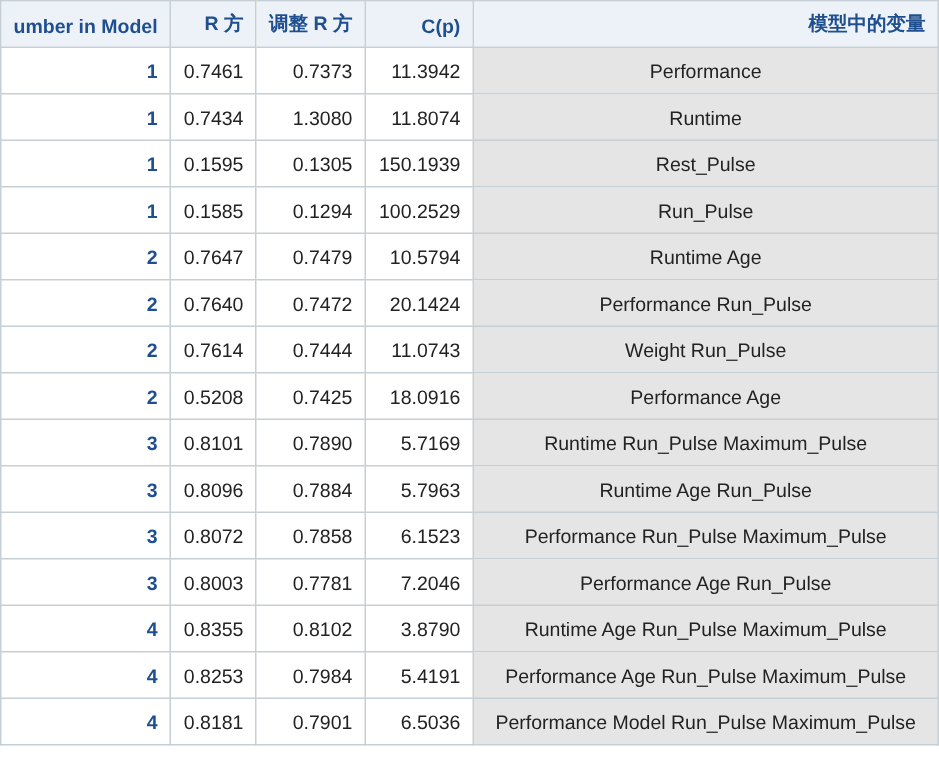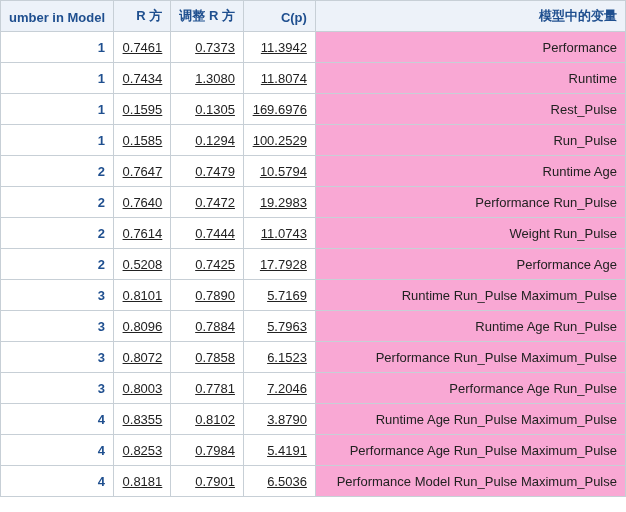--- a/index.html
+++ b/index.html
@@ -38,26 +38,25 @@
   td.num {
     text-align: right;
     color: #1f4f8f;
     font-weight: bold;
     background: #ffffff;
   }
   td.val {
     text-align: right;
     color: #222;
     background: #ffffff;
-    text-decoration: underline;
   }
   td.txt {
-    text-align: right;
+    text-align: center;
     color: #222;
-    background: #f9a8d4;
+    background: #e5e5e5;
   }
   col.c1 { width: 50px; }
   col.c2 { width: 60px; }
   col.c3 { width: 60px; }
   col.c4 { width: 76px; }
   col.c5 { width: 380px; }
 </style>
 </head>
 <body>
 
@@ -91,56 +90,56 @@
           <td class="num">1</td>
           <td class="val">0.7434</td>
           <td class="val">1.3080</td>
           <td class="val">11.8074</td>
           <td class="txt">Runtime</td>
         </tr>
         <tr>
           <td class="num">1</td>
           <td class="val">0.1595</td>
           <td class="val">0.1305</td>
-          <td class="val">169.6976</td>
+          <td class="val">150.1939</td>
           <td class="txt">Rest_Pulse</td>
         </tr>
         <tr>
           <td class="num">1</td>
           <td class="val">0.1585</td>
           <td class="val">0.1294</td>
           <td class="val">100.2529</td>
           <td class="txt">Run_Pulse</td>
         </tr>
         <tr>
           <td class="num">2</td>
           <td class="val">0.7647</td>
           <td class="val">0.7479</td>
           <td class="val">10.5794</td>
           <td class="txt">Runtime Age</td>
         </tr>
         <tr>
           <td class="num">2</td>
           <td class="val">0.7640</td>
           <td class="val">0.7472</td>
-          <td class="val">19.2983</td>
+          <td class="val">20.1424</td>
           <td class="txt">Performance Run_Pulse</td>
         </tr>
         <tr>
           <td class="num">2</td>
           <td class="val">0.7614</td>
           <td class="val">0.7444</td>
           <td class="val">11.0743</td>
           <td class="txt">Weight Run_Pulse</td>
         </tr>
         <tr>
           <td class="num">2</td>
           <td class="val">0.5208</td>
           <td class="val">0.7425</td>
-          <td class="val">17.7928</td>
+          <td class="val">18.0916</td>
           <td class="txt">Performance Age</td>
         </tr>
         <tr>
           <td class="num">3</td>
           <td class="val">0.8101</td>
           <td class="val">0.7890</td>
           <td class="val">5.7169</td>
           <td class="txt">Runtime Run_Pulse Maximum_Pulse</td>
         </tr>
         <tr>

